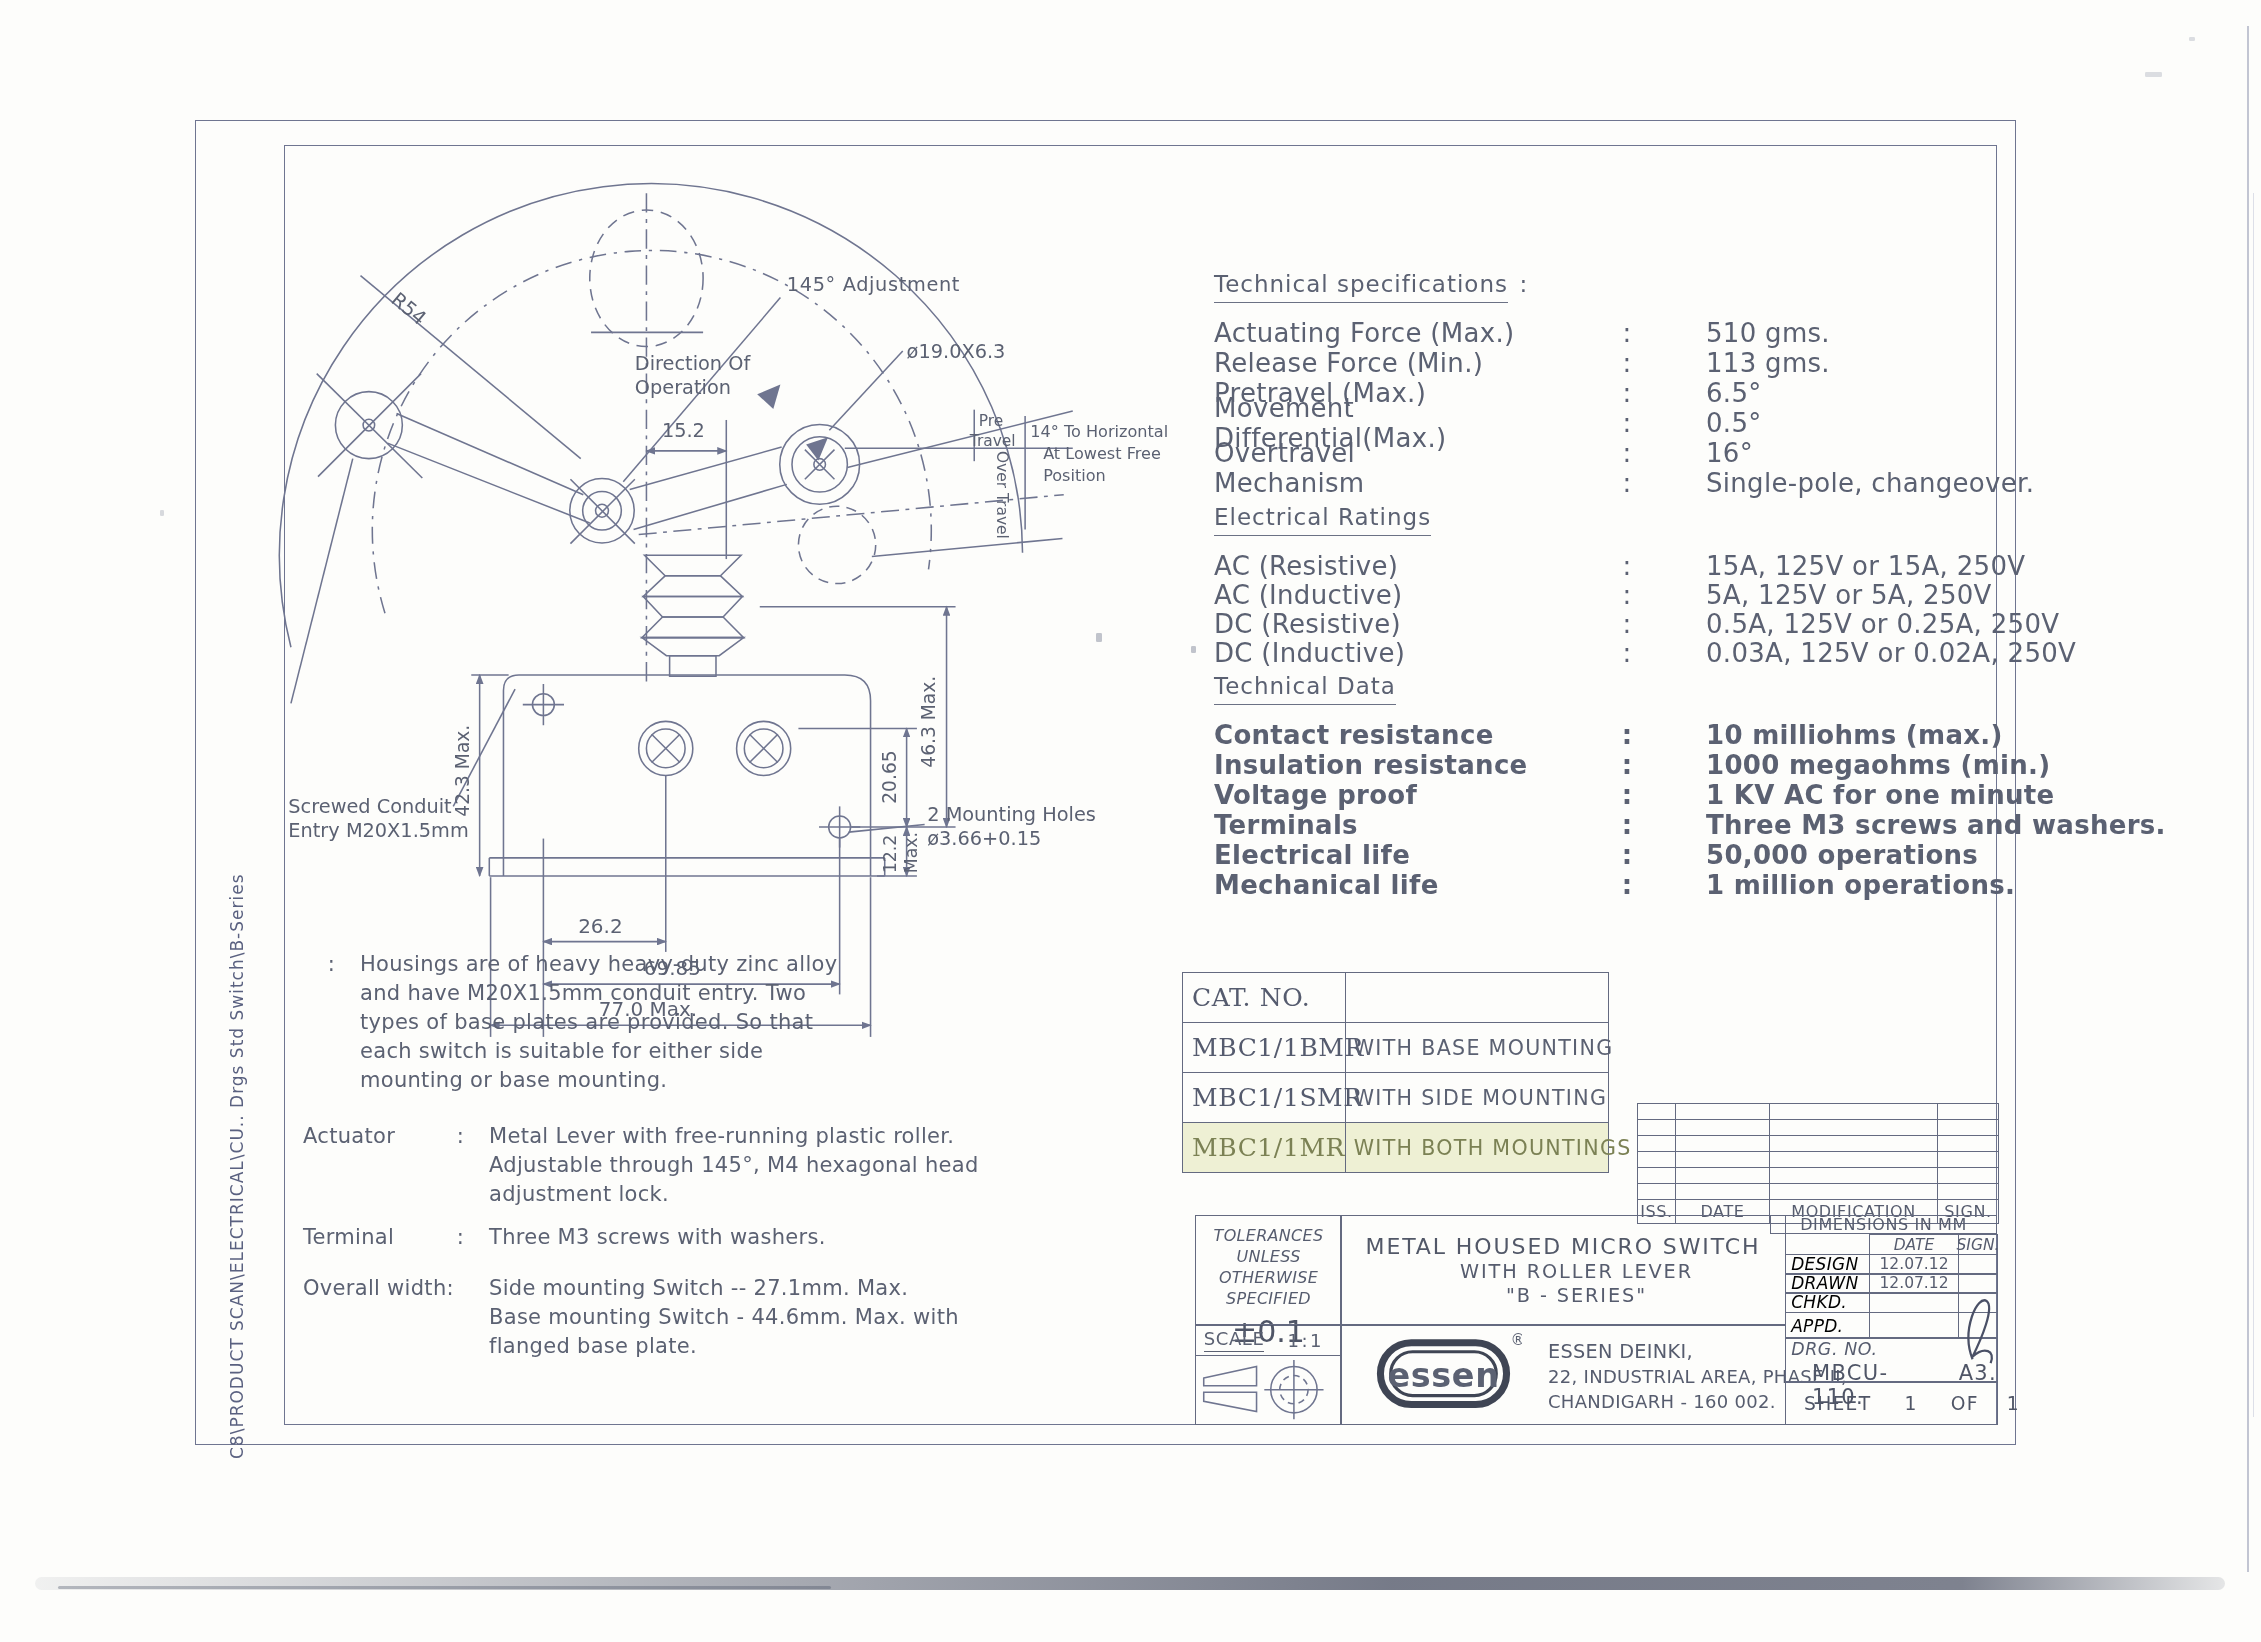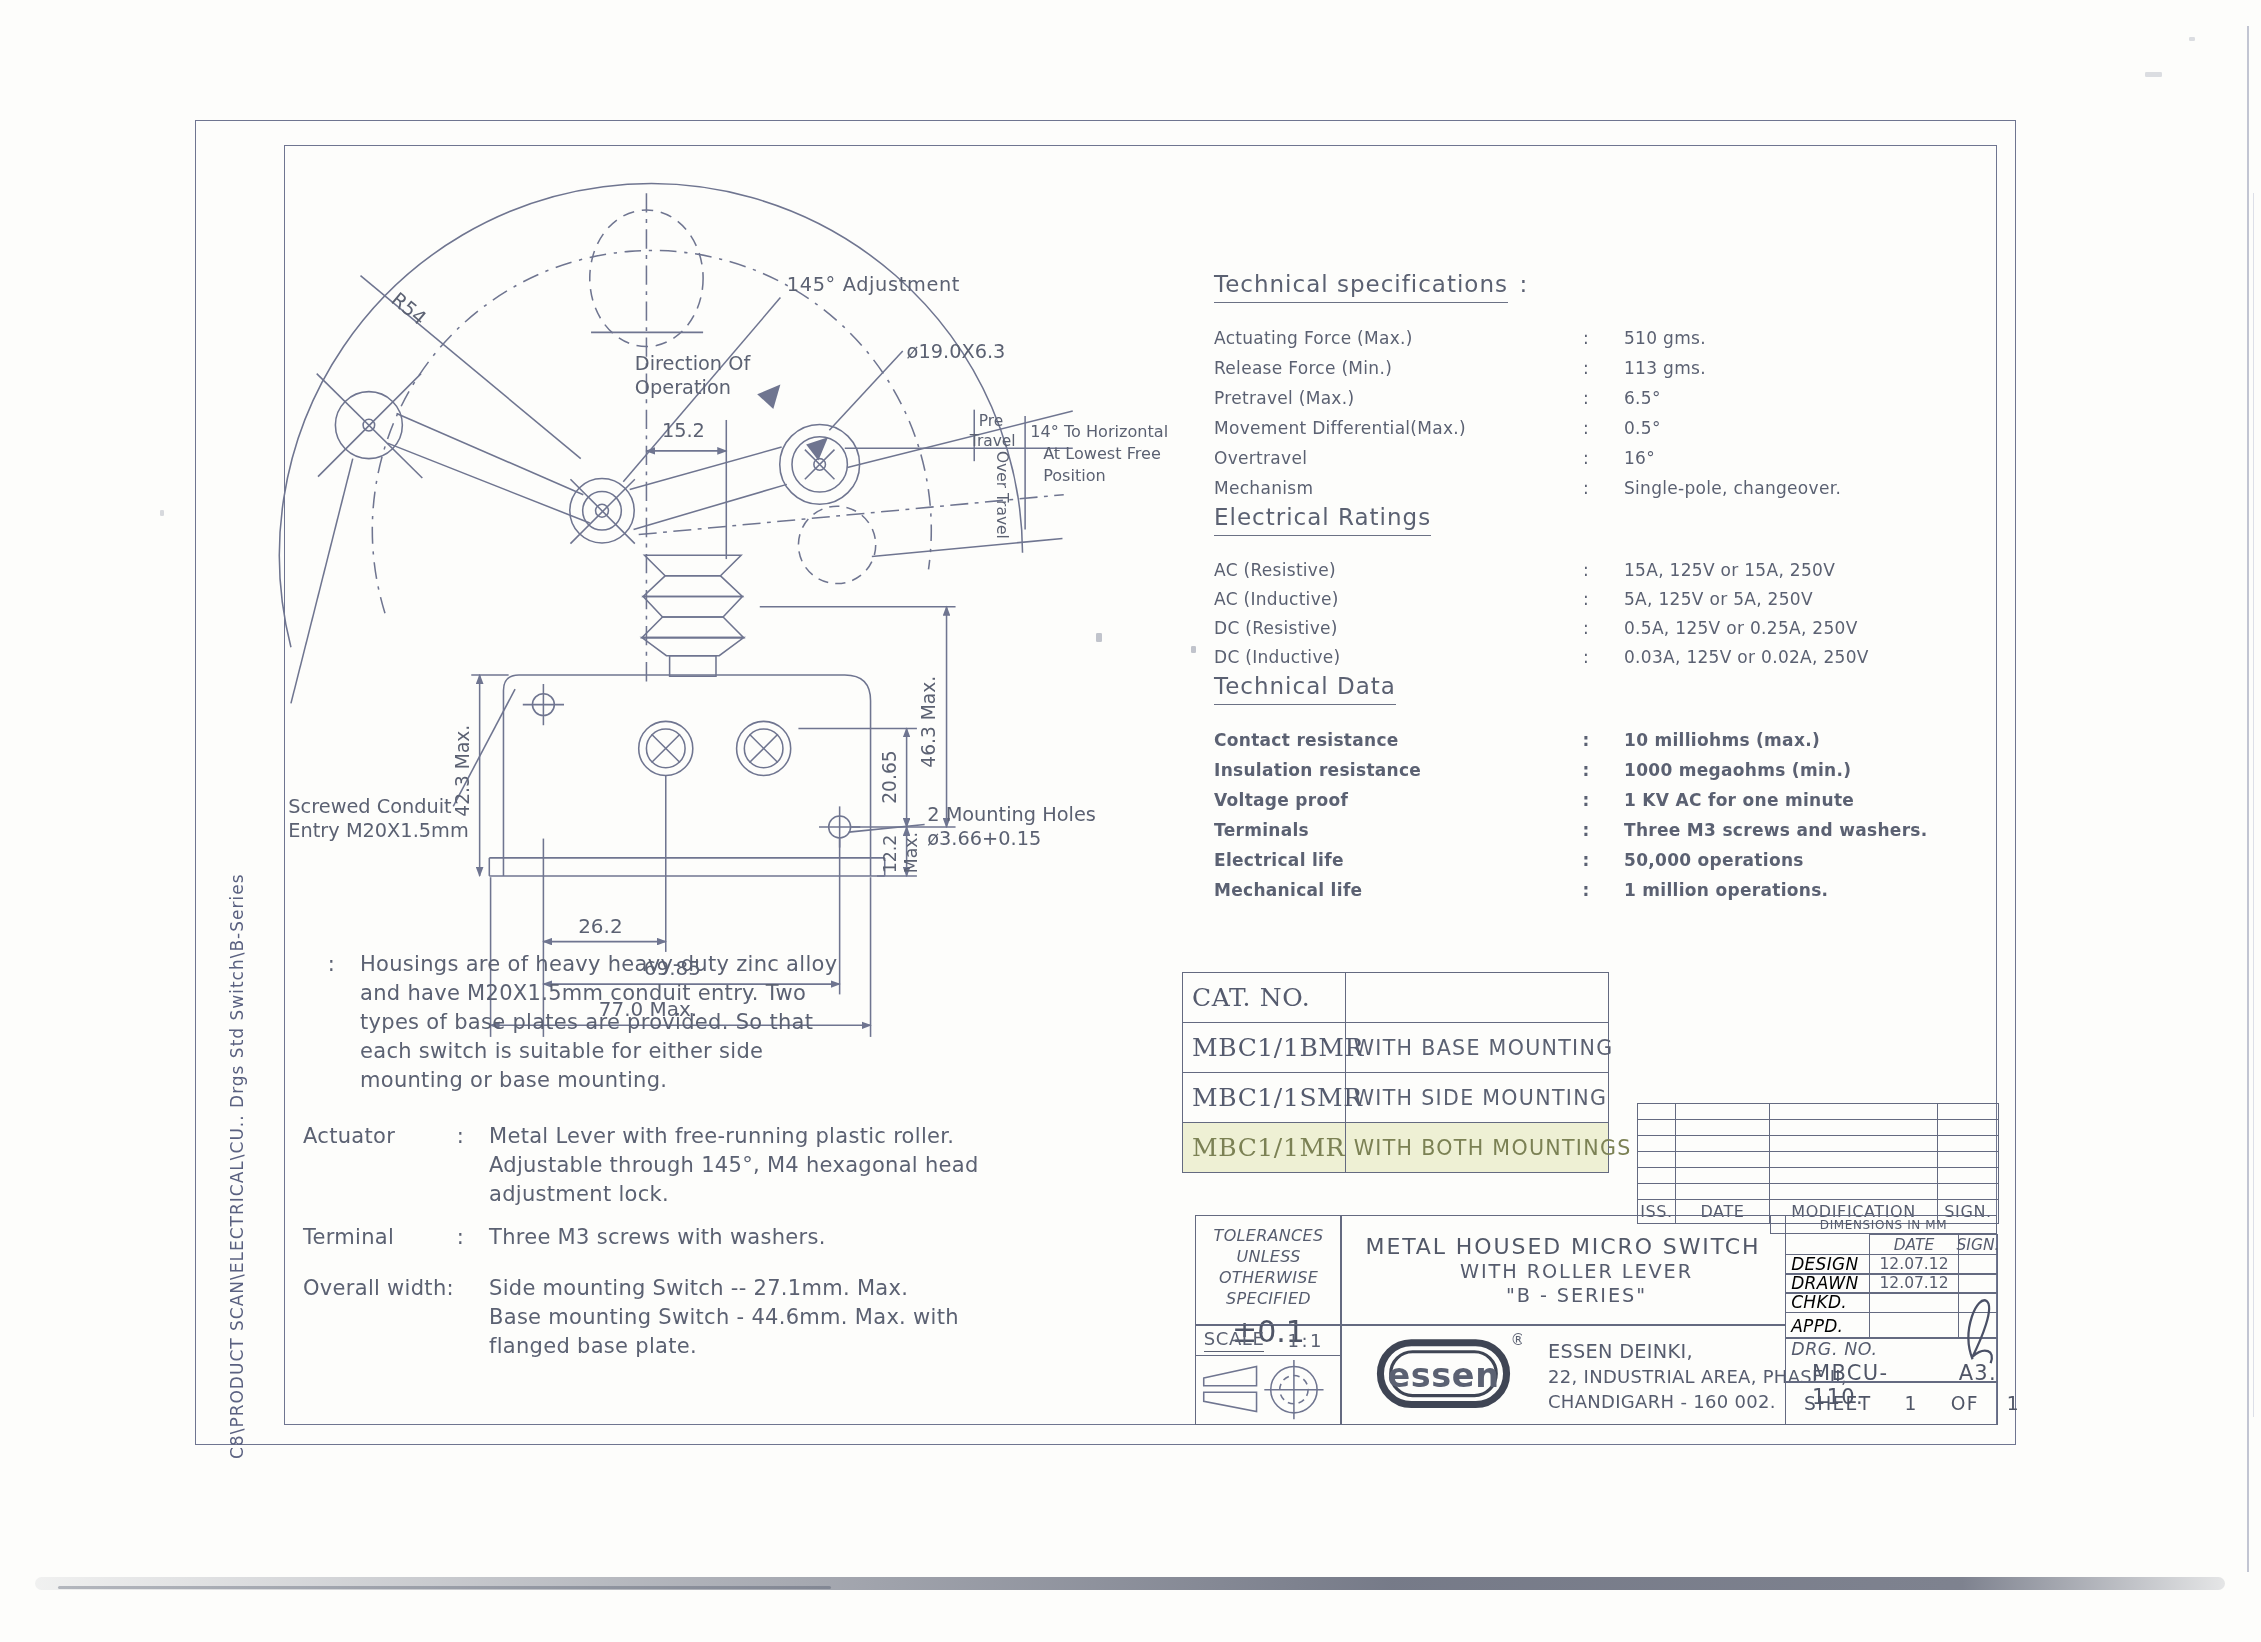--- a/index.html
+++ b/index.html
@@ -8,21 +8,21 @@
   .frame{position:absolute;border:1.9px solid #6f7590;}
   .outer-frame{left:195px;top:120px;width:1819px;height:1323px;}
   .inner-frame{left:284px;top:145px;width:1711px;height:1278px;}
 
   
   .specblock{position:absolute;width:818px;}
   .sec-title{font-size:23px;letter-spacing:1px;color:#5b6172;}
   .sec-title .u{display:inline-block;border-bottom:1.9px solid #6b7184;padding-bottom:4.5px;}
   .sec-title .c{margin-left:11.6px;}
   .specrows{margin-top:15.5px;}
-  .srow{display:flex;align-items:flex-end;font-size:17px;letter-spacing:0.3px;}
+  .srow{display:flex;align-items:center;font-size:26px;letter-spacing:0.3px;gap:41px;}
   .srow .lab{width:348px;flex:none;}
   .srow .col{width:48px;flex:none;text-align:center;}
   .srow .val{margin-left:14px;white-space:nowrap;}
   .h47 .srow{height:30px;} .h45 .srow{height:29px;} .h46 .srow{height:30px;font-weight:bold;}
 
   
   .note{position:absolute;display:flex;font-size:21px;letter-spacing:0.3px;width:857px;}
   .note .n-label{width:129px;flex:none;}
   .note .n-colon{width:57px;flex:none;text-align:center;}
   .note .n-label-wide{width:186px;flex:none;}
@@ -44,21 +44,21 @@
   .rev-row{display:flex;height:15px;border-top:1.3px solid #646a80;}
   .rev-row:first-child{border-top:none;}
   .rev-head{height:23px;}
   .rc1{width:37px;flex:none;border-right:1.3px solid #646a80;}
   .rc2{width:93px;flex:none;border-right:1.3px solid #646a80;}
   .rc3{width:167px;flex:none;border-right:1.3px solid #646a80;}
   .rc4{flex:1;}
   .rev-head div{display:flex;align-items:center;justify-content:center;font-size:16px;letter-spacing:0.6px;color:#565c6e;}
 
   .dims-note{position:absolute;left:1770px;top:1215px;width:227px;height:19.3px;border:1.9px solid #646a80;box-sizing:border-box;
-             display:flex;align-items:center;justify-content:center;font-size:12px;letter-spacing:0.6px;color:#565c6e;}
+             display:flex;align-items:center;justify-content:center;font-size:16px;letter-spacing:0.6px;color:#565c6e;}
 
   
   .cell{position:absolute;border:1.9px solid #646a80;box-sizing:border-box;background:transparent;}
   .tol-cell{left:1195px;top:1215px;width:147px;height:111px;text-align:center;padding-top:9px;}
   .tol-cell .t{font-style:italic;font-size:16px;line-height:21px;color:#565c6e;letter-spacing:0.3px;}
   .tol-cell .v{font-size:30px;margin-top:5.2px;color:#4f5566;}
   .title-cell{left:1340px;top:1215px;width:446px;height:111px;display:flex;flex-direction:column;align-items:center;justify-content:space-evenly;padding:17px 0;}
   .title-cell .t1{font-size:22px;letter-spacing:1.9px;color:#525868;}
   .title-cell .t2{font-size:19.3px;letter-spacing:1.9px;color:#565c6e;margin-left:27px;}
   .scale-cell{left:1195px;top:1324px;width:147px;height:101px;}

